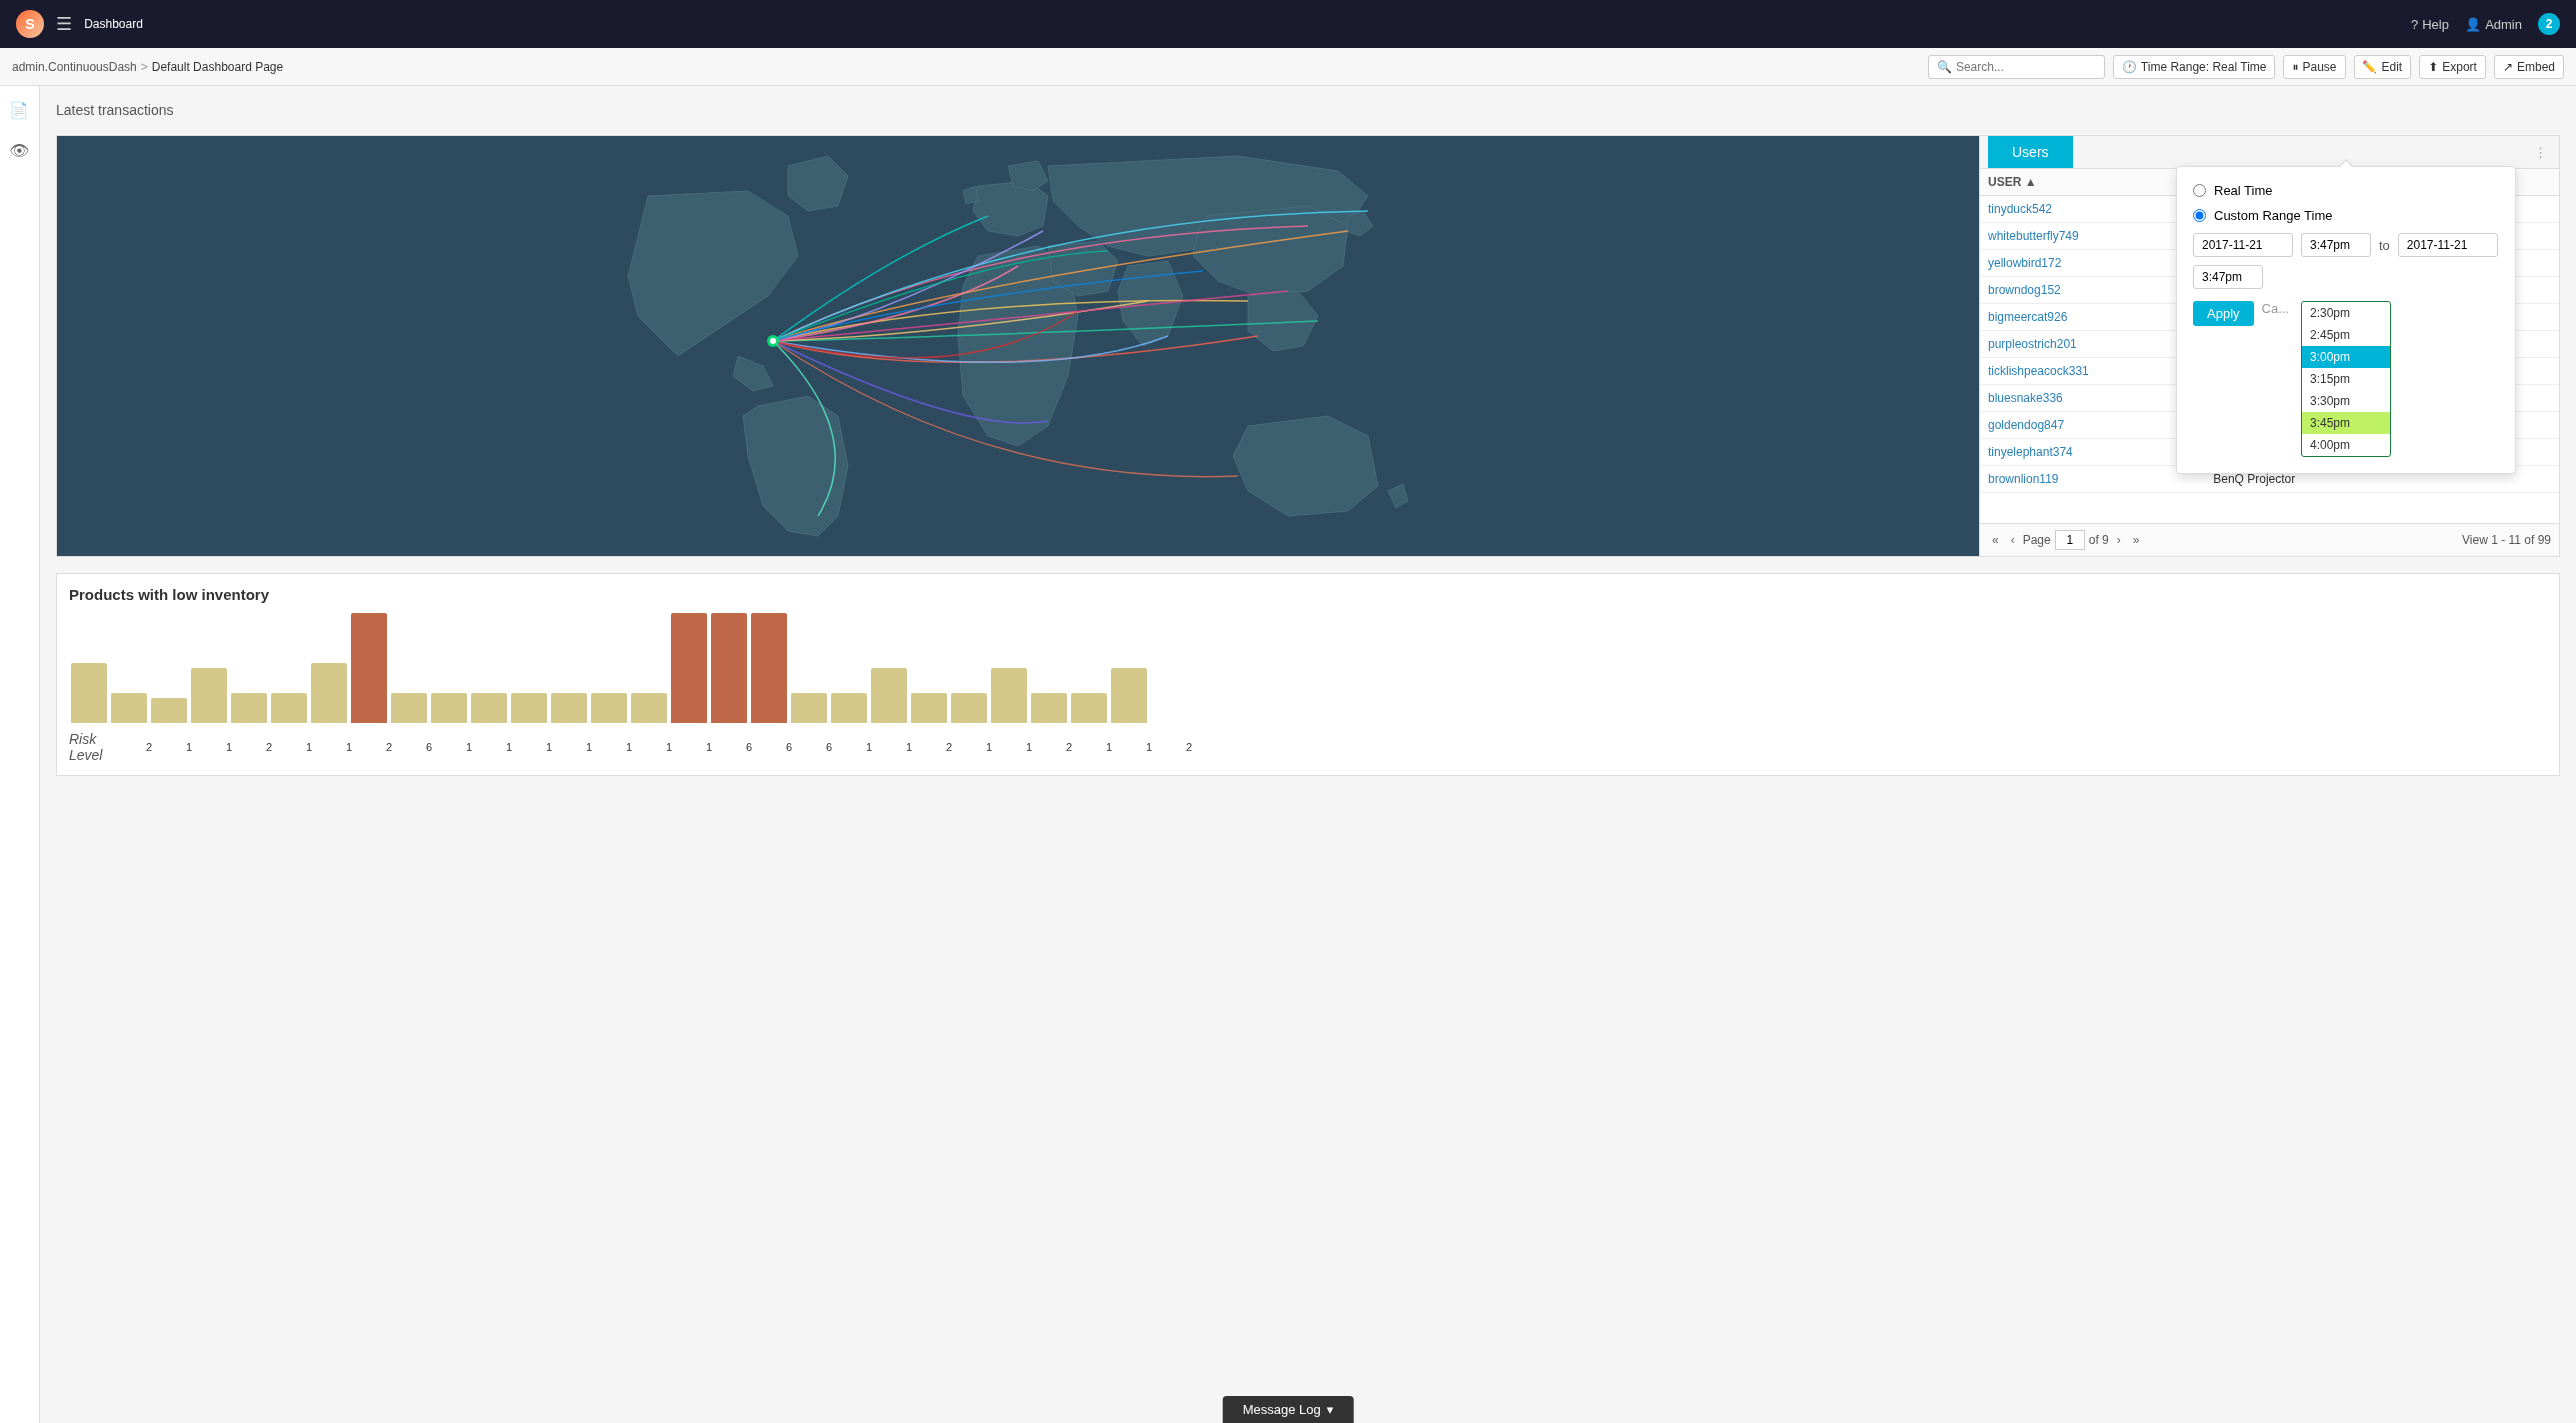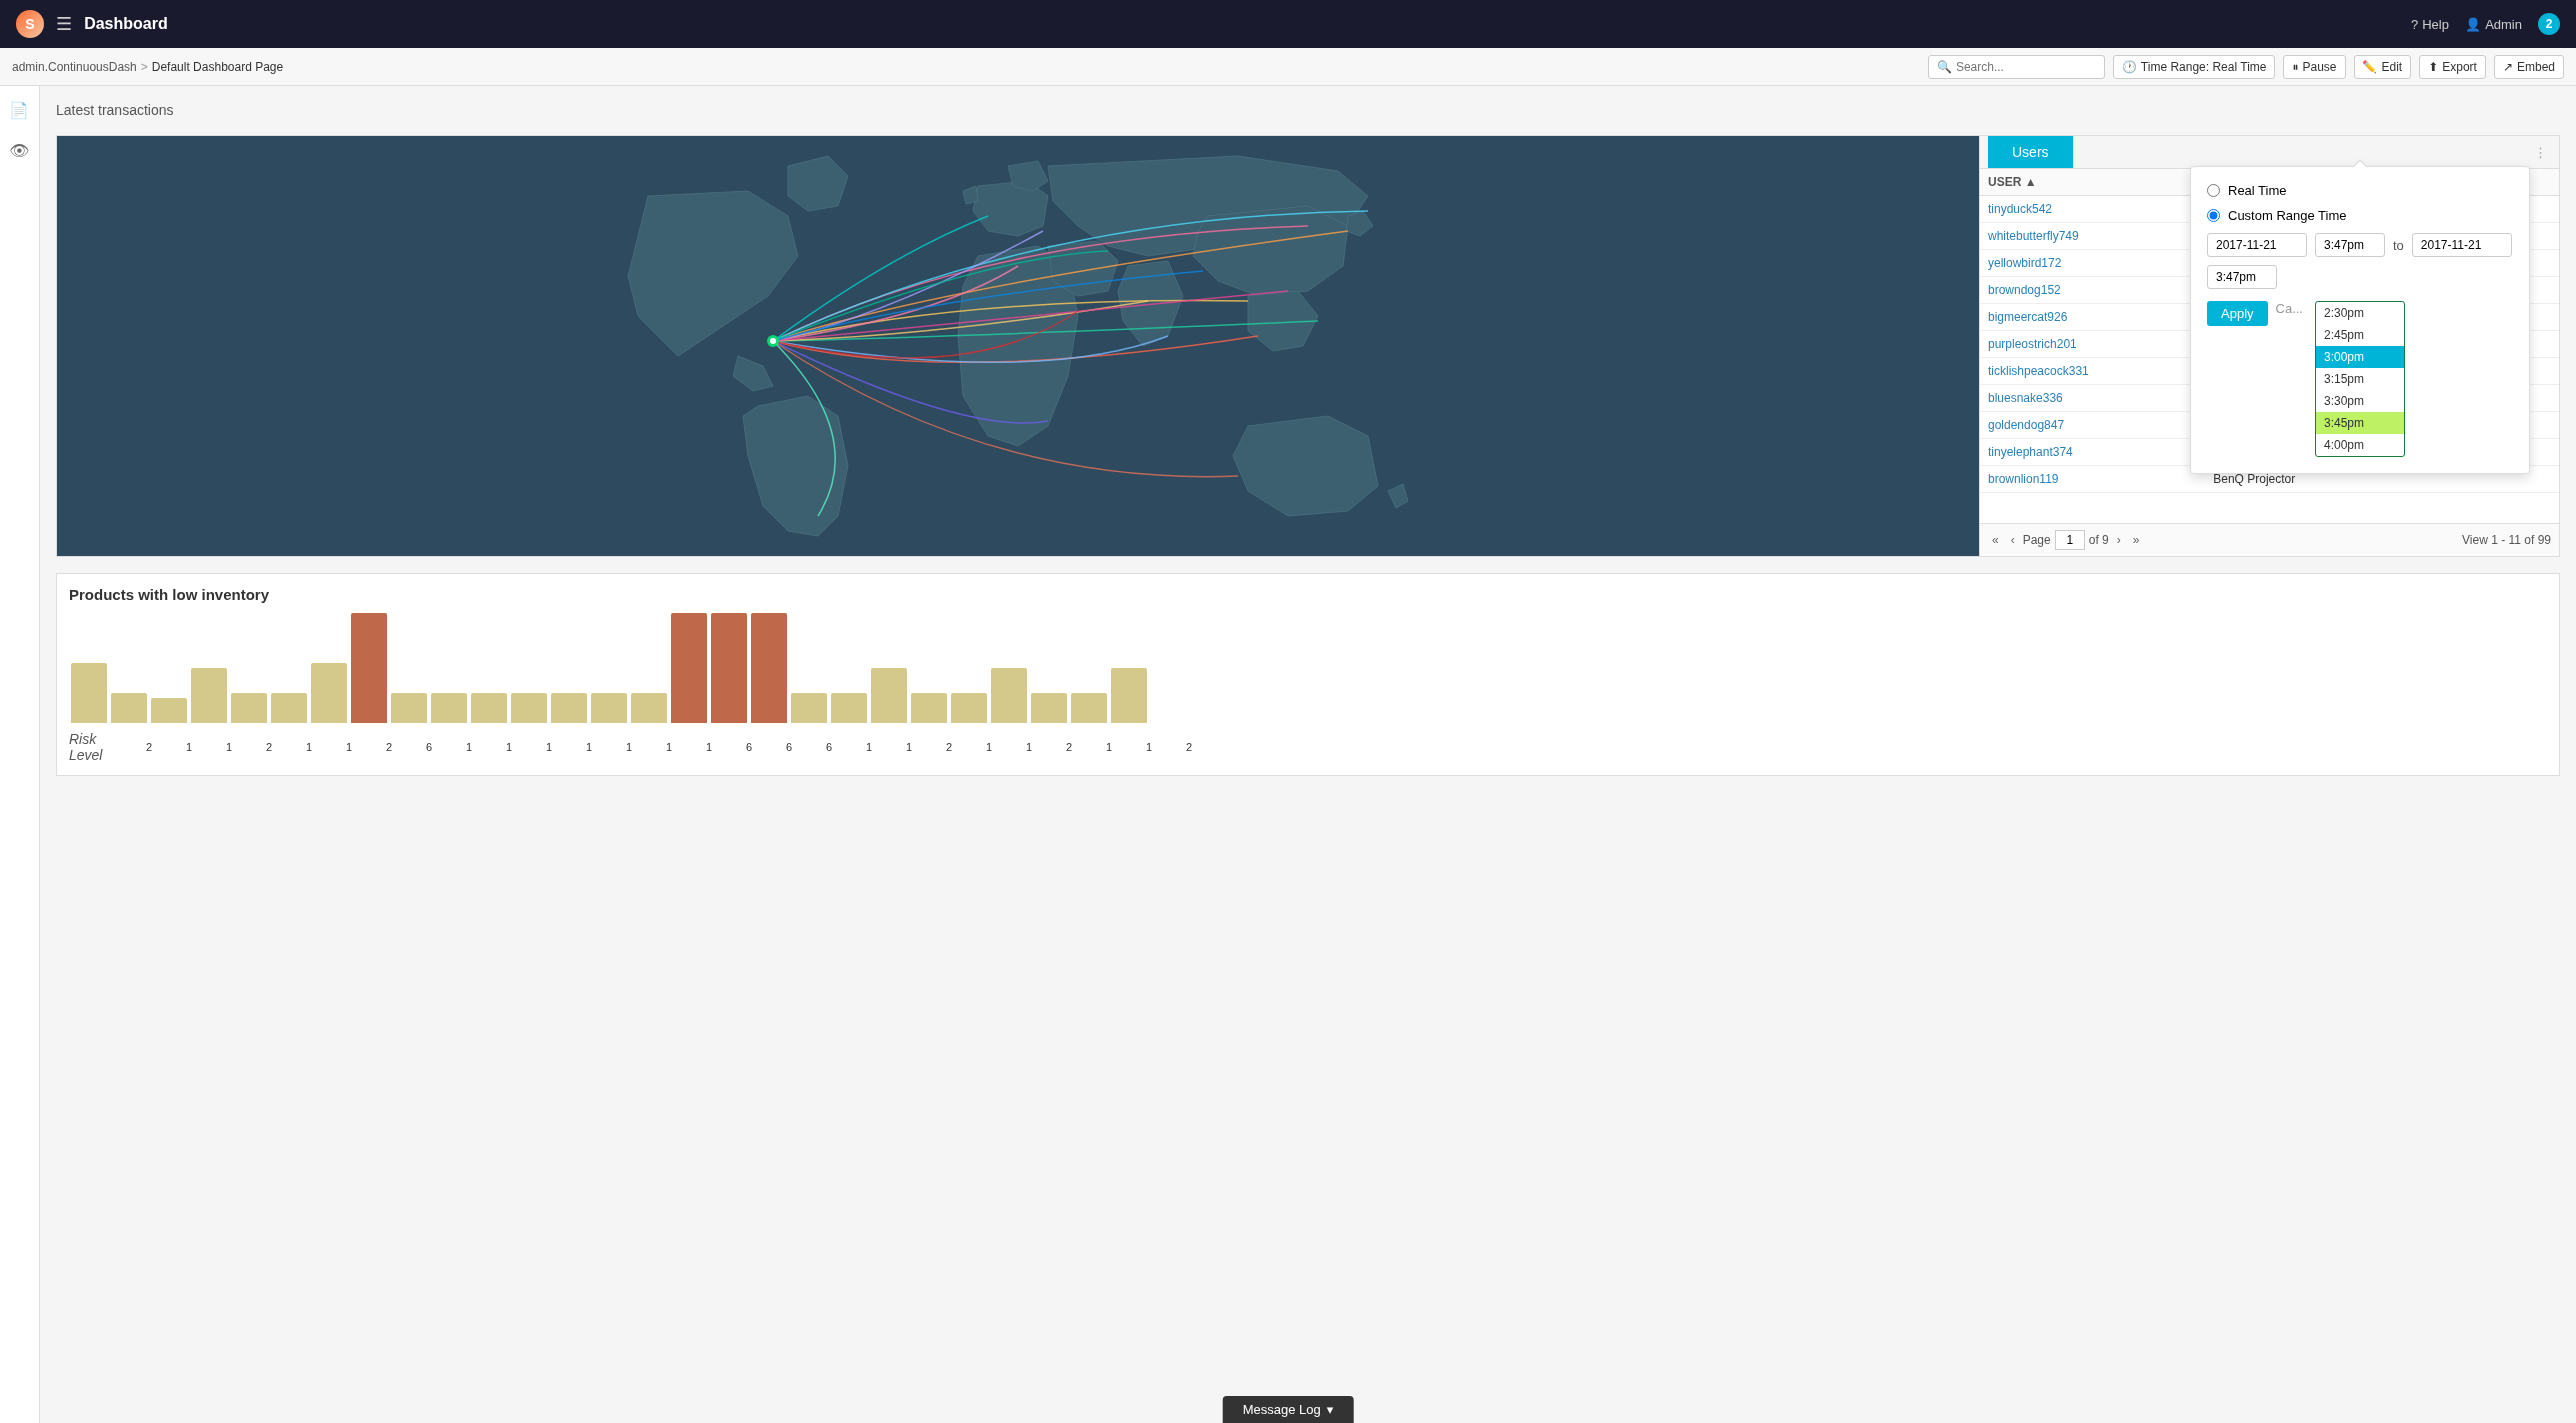--- a/index.html
+++ b/index.html
@@ -20,21 +20,21 @@
       background: linear-gradient(135deg, #ff6b35, #f7c59f);
       border-radius: 50%;
       display: flex; align-items: center; justify-content: center;
       font-weight: bold; font-size: 14px; color: #fff;
       flex-shrink: 0;
     }
     .top-nav .hamburger {
       cursor: pointer; font-size: 18px; color: #ccc;
     }
     .top-nav .app-title {
-      font-size: 16px; font-weight: 700; color: #fff; flex: 1;
+      font-size: 12px; font-weight: 400; color: #fff; flex: 1;
     }
     .top-nav .nav-right {
       display: flex; align-items: center; gap: 16px;
     }
     .top-nav .nav-right .help-btn {
       display: flex; align-items: center; gap: 4px; color: #ccc; cursor: pointer; font-size: 13px;
     }
     .top-nav .nav-right .admin-btn {
       display: flex; align-items: center; gap: 4px; color: #ccc; cursor: pointer; font-size: 13px;
     }
@@ -145,21 +145,21 @@
     .page-input {
       border: 1px solid #ccc; width: 30px; text-align: center; padding: 2px;
       font-size: 12px;
     }
     .page-nav { cursor: pointer; color: #666; padding: 2px 4px; }
     .page-info { margin-left: auto; }
 
     
     .time-dropdown {
       position: absolute;
-      top: 80px; right: 46px;
+      top: 80px; right: 60px;
       background: #fff;
       border: 1px solid #ddd;
       border-radius: 4px;
       box-shadow: 0 4px 12px rgba(0,0,0,0.15);
       z-index: 100;
       width: 340px;
       padding: 16px;
     }
     .radio-row {
       display: flex; align-items: center; gap: 8px; margin-bottom: 10px; font-size: 13px;

